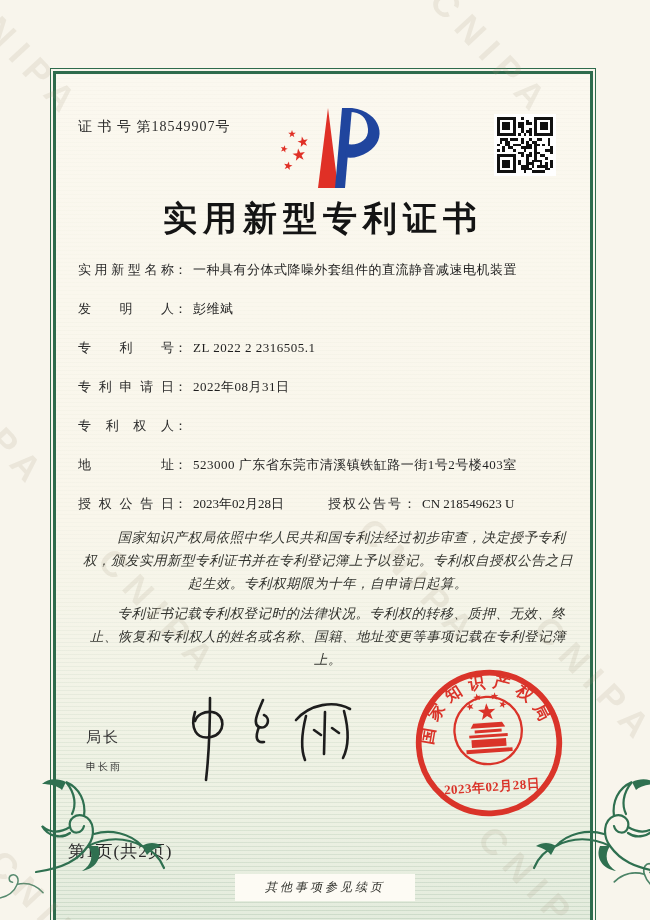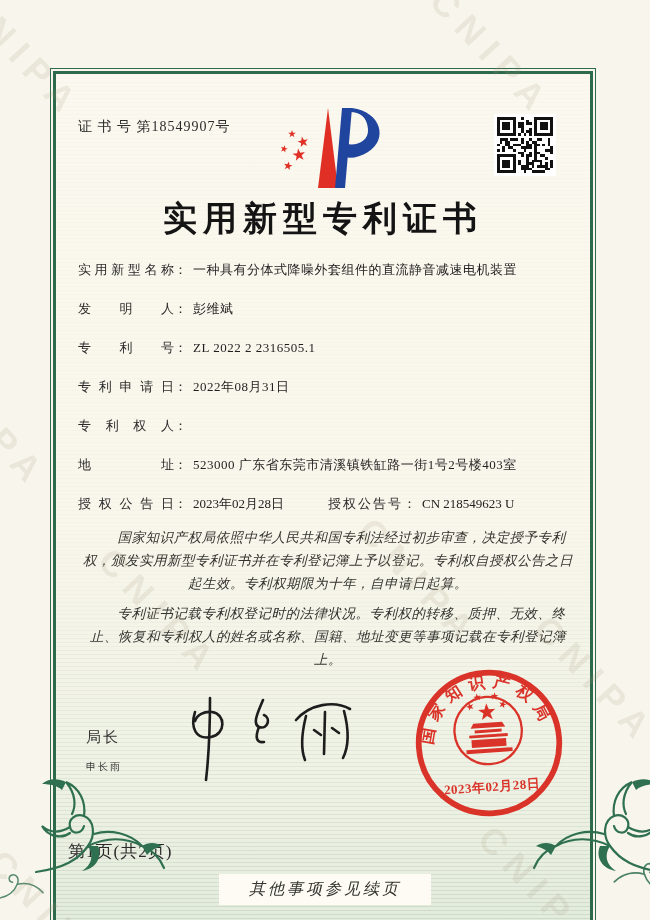--- a/index.html
+++ b/index.html
@@ -69,21 +69,21 @@
   
   .seal{left:356px; top:592px; width:154px; height:154px; transform:rotate(-4deg); opacity:0.93;}
   .seal svg{display:block; width:100%; height:100%;}
   
   .page-note{left:12px; top:766px; width:100%; text-align:left; font-size:17px; color:#2b2b2b; letter-spacing:1px;}
   .cont-note{
     position:absolute; left:0; top:874px; width:100%; text-align:center; z-index:2;
   }
   .cont-note span{
     display:inline-block; background:#fdfbf4; padding:5px 30px;
-    font-size:16px; font-style:italic; letter-spacing:3px; color:#33342f;
+    font-size:12px; font-style:italic; letter-spacing:3px; color:#33342f;
   }
   
   .flourish{position:absolute; z-index:3; pointer-events:none;}
   .fl-bl{left:32px; top:776px; width:140px; height:100px;}
   .fl-br{left:526px; top:776px; width:140px; height:100px; transform:scaleX(-1);}
   .fl-pbl{left:-14px; top:856px; width:70px; height:60px; transform:rotate(12deg); opacity:0.8;}
   .fl-pbr{left:600px; top:836px; width:80px; height:80px; transform:scaleX(-1) rotate(8deg); opacity:0.85;}
 </style>
 </head>
 <body>

